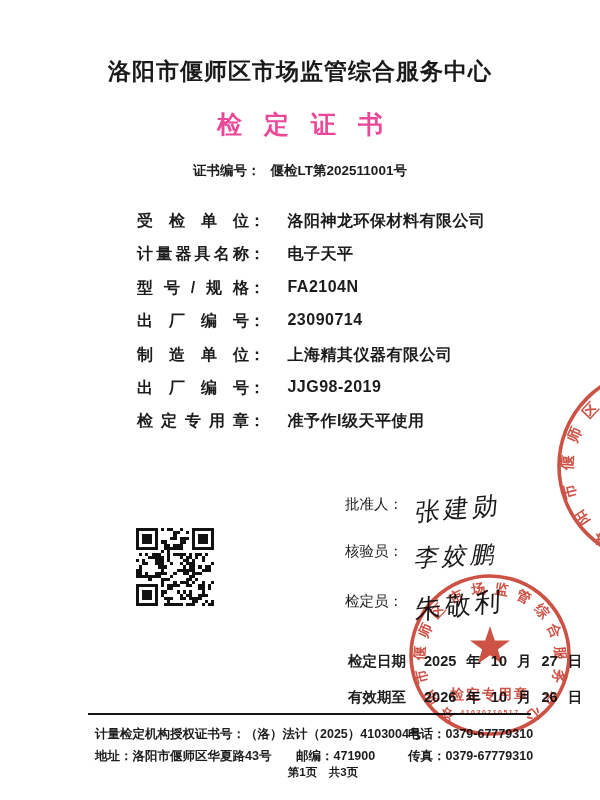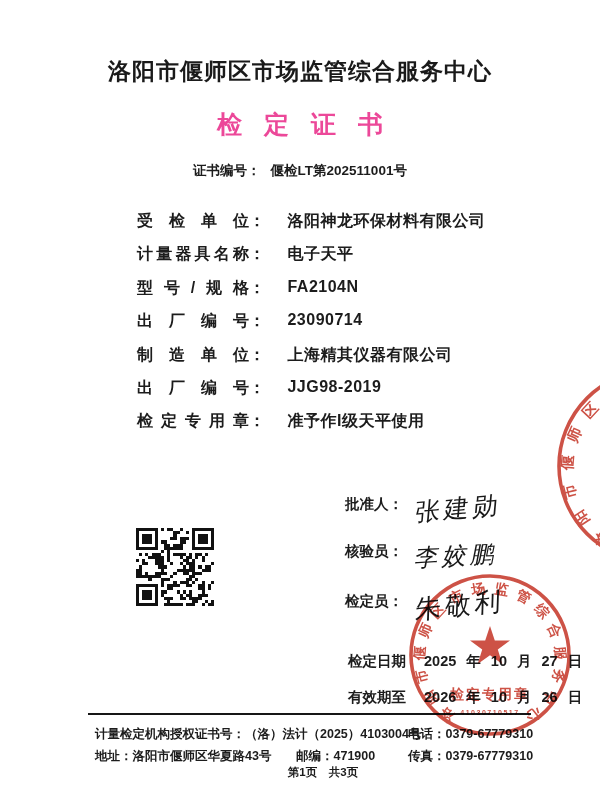--- a/index.html
+++ b/index.html
@@ -23,21 +23,21 @@
   .fields{position:absolute;left:137px;top:211px;}
   .field-row{height:33.4px;font-size:16px;font-weight:bold;white-space:nowrap;}
   .f-label{
     display:inline-block;width:112px;text-align:justify;text-align-last:justify;
     vertical-align:top;
   }
   .f-colon{display:inline-block;vertical-align:top;}
   .f-value{display:inline-block;margin-left:18px;vertical-align:top;letter-spacing:.5px;}
   .signatures{position:absolute;left:345px;top:492px;width:220px;}
   .sig-row{height:48px;white-space:nowrap;}
-  .sig-label{font-size:14.5px;font-weight:bold;vertical-align:8px;}
+  .sig-label{font-size:14.5px;font-weight:normal;vertical-align:8px;}
   .sig-name{
     display:inline-block;margin-left:8px;font-size:25px;font-weight:normal;
     font-family:"DejaVu Serif",serif;letter-spacing:4px;color:#181818;
     transform:rotate(-5deg) skewX(-10deg);
   }
   .sig-row:nth-child(2) .sig-name{transform:rotate(-3deg) skewX(-14deg);font-size:24px;}
   .sig-row:nth-child(3) .sig-name{transform:rotate(-6deg) skewX(-8deg);font-size:26px;}
   .qr{position:absolute;left:136px;top:528px;width:78px;height:78px;}
   .dates{position:absolute;left:348px;top:652px;text-align:center;}
   .date-row{height:36px;font-size:14.5px;font-weight:bold;white-space:nowrap;}

